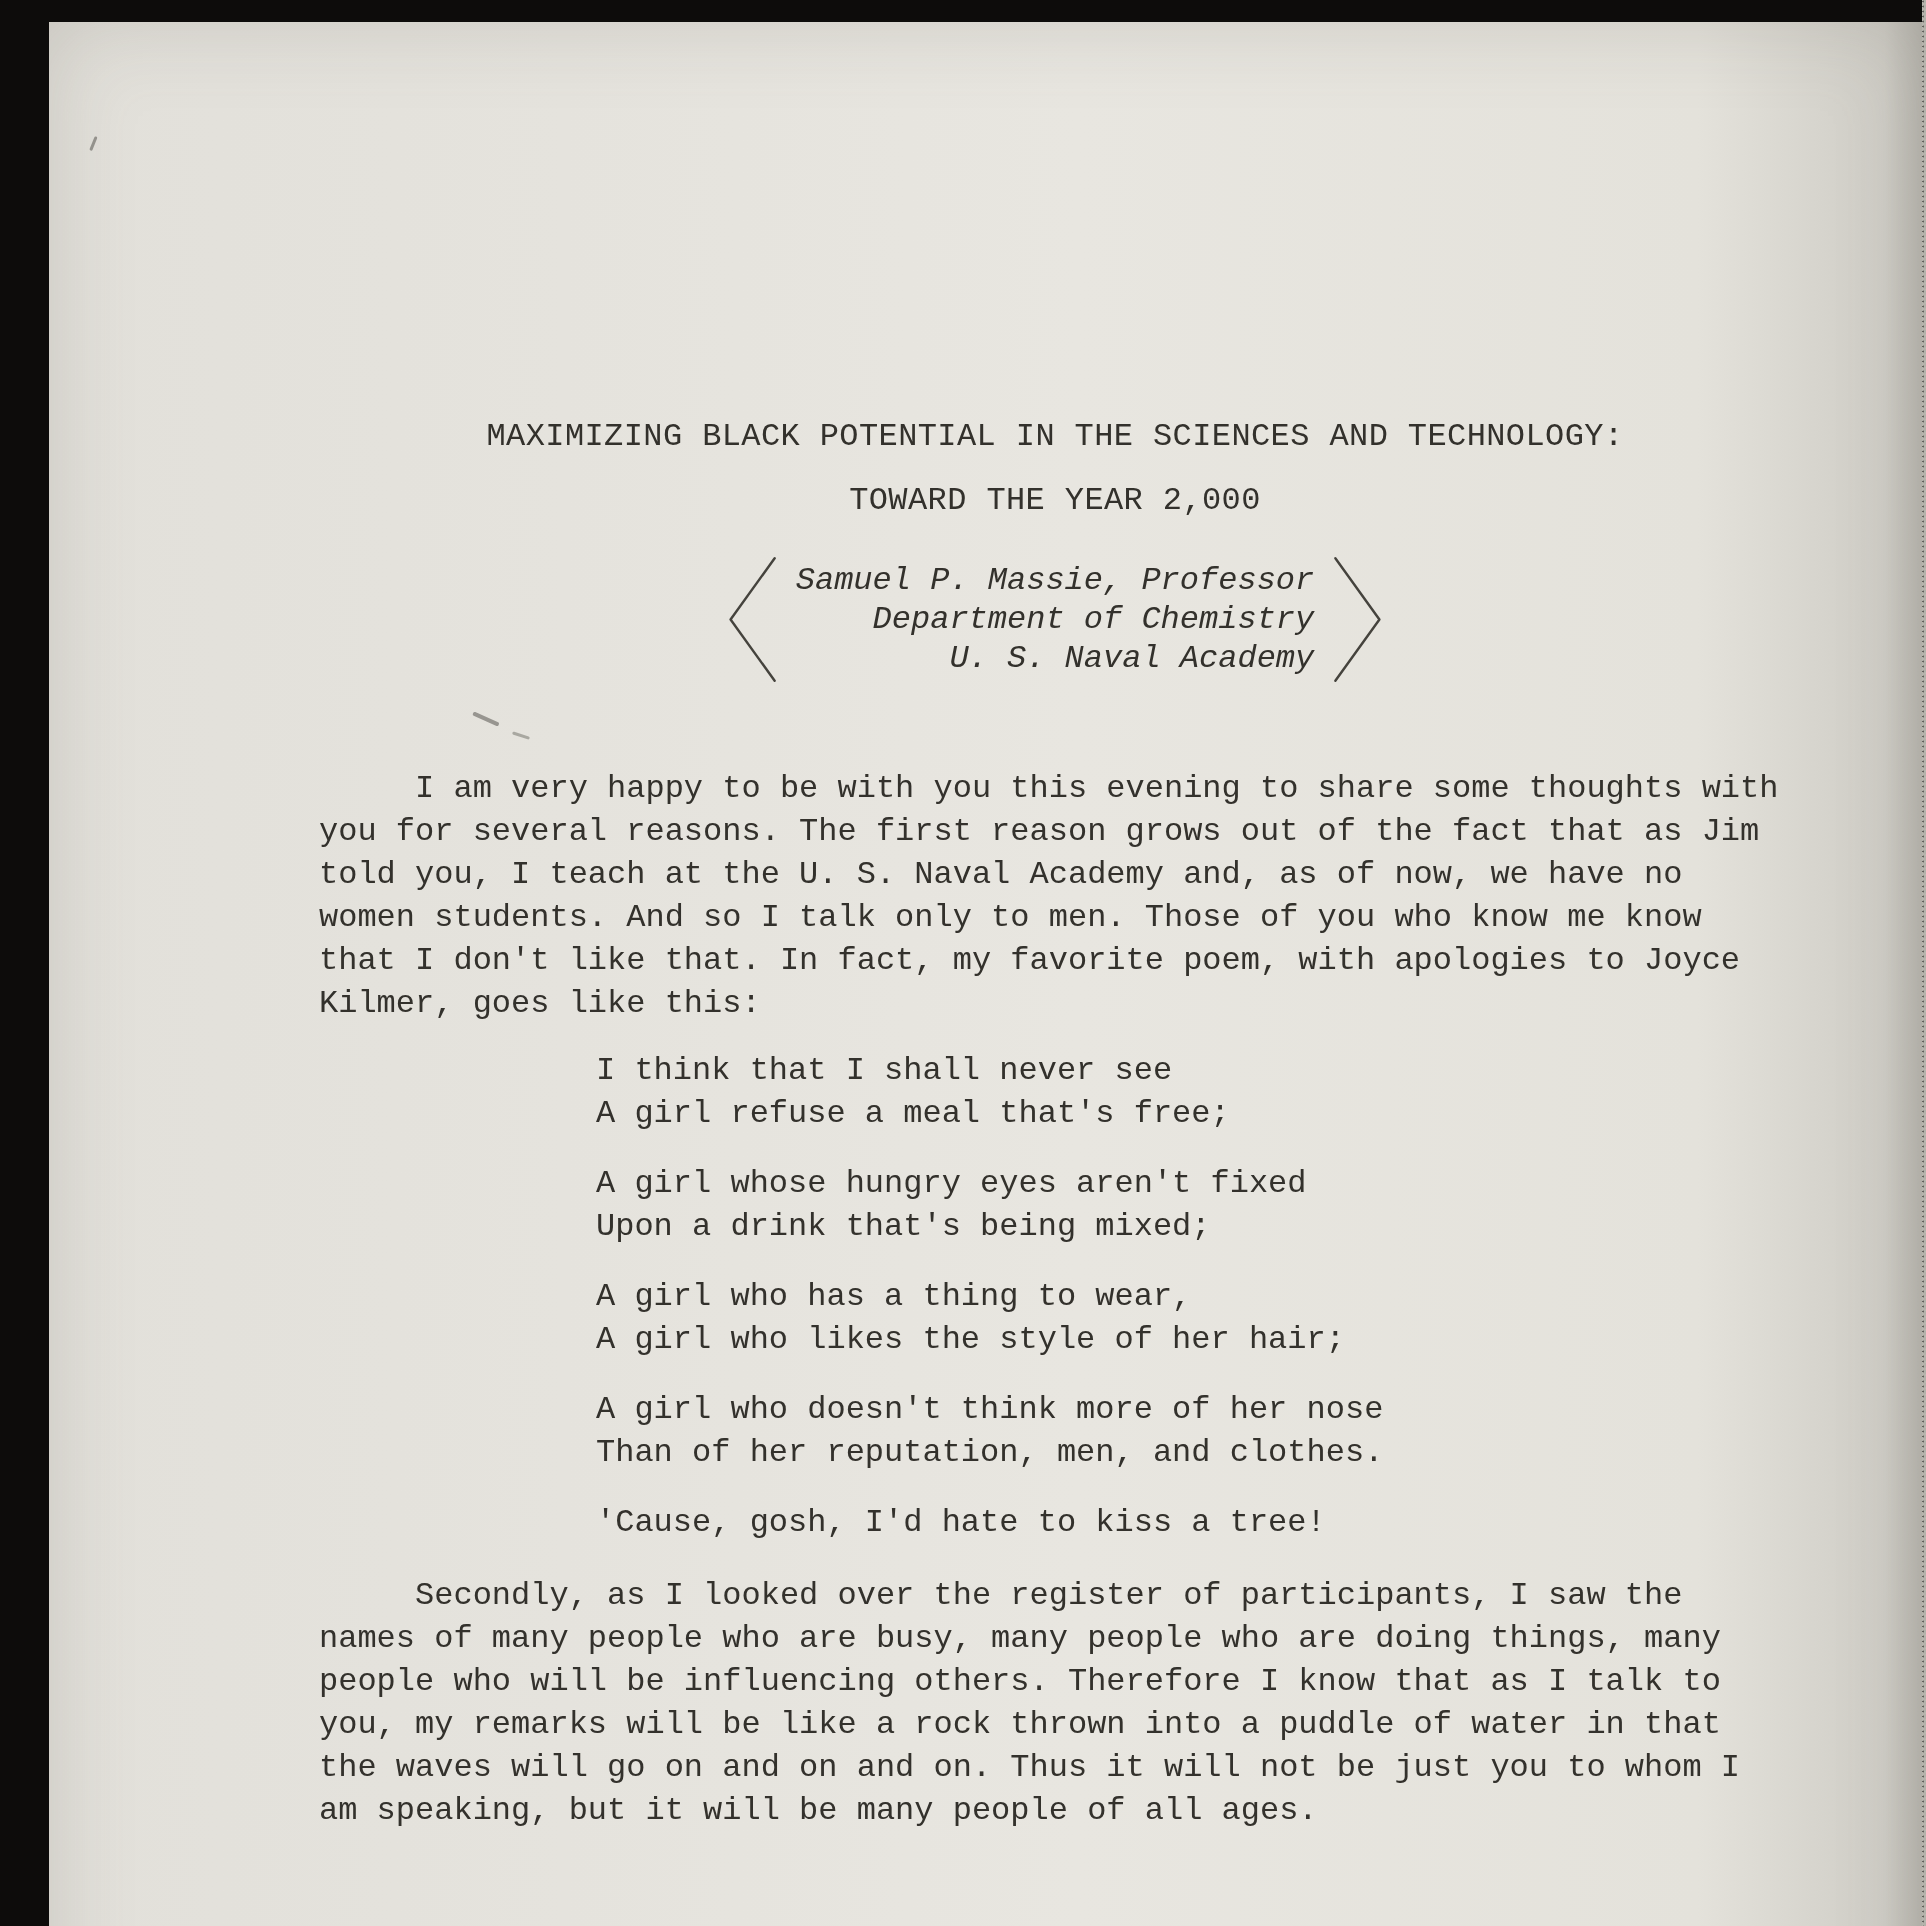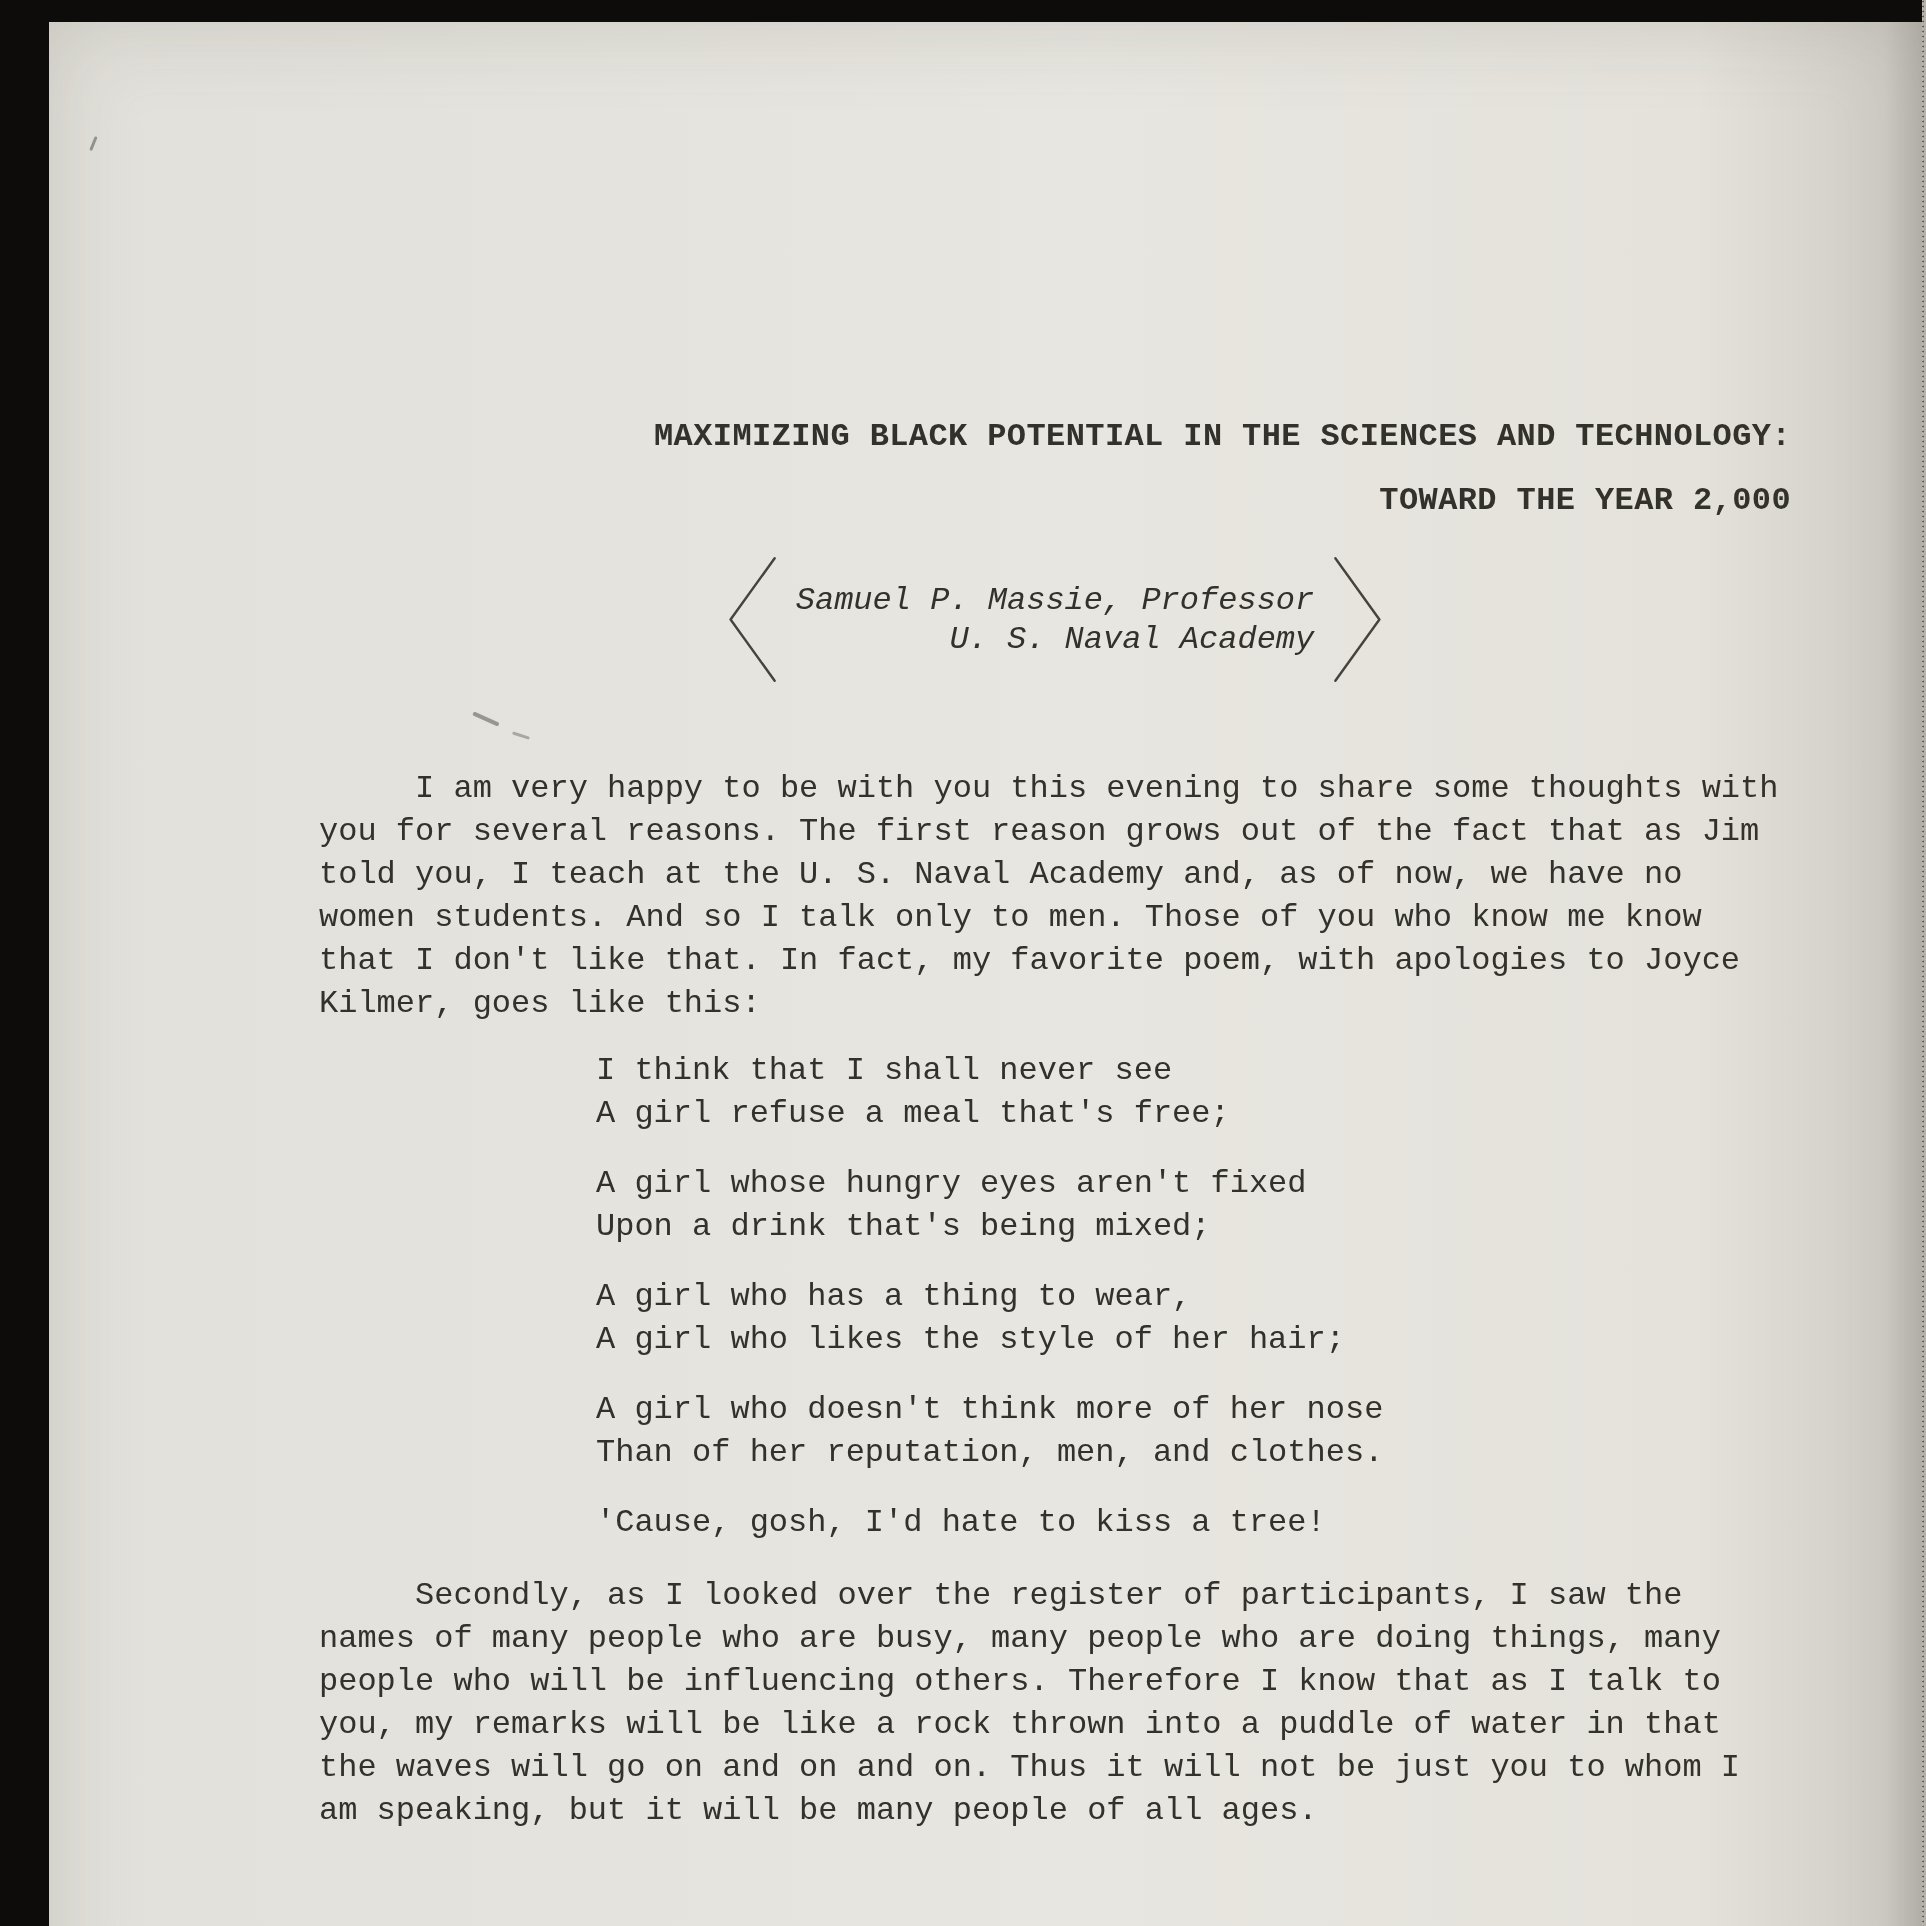--- a/index.html
+++ b/index.html
@@ -27,25 +27,24 @@
   .content {
     position: absolute;
     left: 270px;
     top: 393px;
     width: 1472px;
     color: #33312c;
     font-size: 32px;
     line-height: 43px;
   }
   .title {
-    text-align: right;
+    text-align: center;
     letter-spacing: 0.4px;
     margin: 0 0 21px 0;
     white-space: nowrap;
-    font-weight: bold;
   }
   .title2 {
     margin-bottom: 33px;
   }
   .byline-by {
     text-align: center;
     margin-bottom: 11.6px;
   }
   .author-wrap {
     display: flex;
@@ -134,20 +133,21 @@
       <div class="title">MAXIMIZING BLACK POTENTIAL IN THE SCIENCES AND TECHNOLOGY:</div>
       <div class="title title2">TOWARD THE YEAR 2,000</div>
 
 
       <div class="author-wrap">
         <svg class="bracket" viewBox="0 0 100 240">
           <path d="M94 6 L12 120 L94 234"></path>
         </svg>
         <div class="author-lines">
           <div>Samuel P. Massie, Professor</div>
+          <div>Department of Chemistry</div>
           <div>U. S. Naval Academy</div>
         </div>
         <svg class="bracket" viewBox="0 0 100 240">
           <path d="M6 6 L88 120 L6 234"></path>
         </svg>
       </div>
 
       <p class="para">I am very happy to be with you this evening to share some thoughts with you for several reasons.  The first reason grows out of the fact that as Jim told you, I teach at the U. S. Naval Academy and, as of now, we have no women students.  And so I talk only to men.  Those of you who know me know that I don't like that.  In fact, my favorite poem, with apologies to Joyce Kilmer, goes like this:</p>
 
       <div class="poem">

